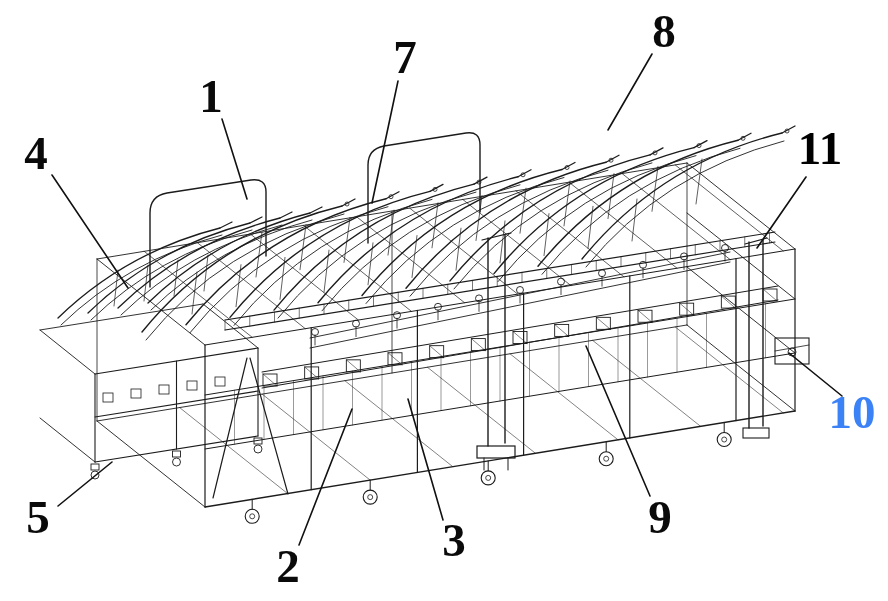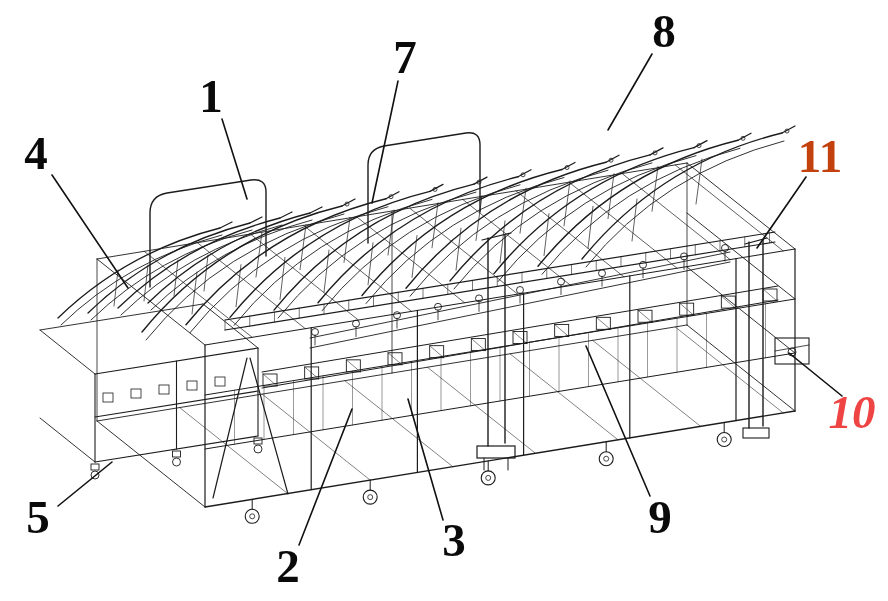--- a/index.html
+++ b/index.html
@@ -304,16 +304,16 @@
   </svg>
   <div id="labels">
       <div class="lbl" style="left: 211px; top: 96px; color: rgb(10, 10, 10);">1</div>
       <div class="lbl" style="left: 288px; top: 566px; color: rgb(10, 10, 10);">2</div>
       <div class="lbl" style="left: 454px; top: 540px; color: rgb(10, 10, 10);">3</div>
       <div class="lbl" style="left: 36px; top: 153px; color: rgb(10, 10, 10);">4</div>
       <div class="lbl" style="left: 38px; top: 517px; color: rgb(10, 10, 10);">5</div>
       <div class="lbl" style="left: 405px; top: 57px; color: rgb(10, 10, 10);">7</div>
       <div class="lbl" style="left: 664px; top: 31px; color: rgb(10, 10, 10);">8</div>
       <div class="lbl" style="left: 660px; top: 517px; color: rgb(10, 10, 10);">9</div>
-      <div class="lbl" style="left: 852px; top: 412px; color: #ef4444; font-style: italic;">10</div>
-      <div class="lbl" style="left: 820px; top: 156px; color: #c2410c;">11</div>
+      <div class="lbl" style="left: 852px; top: 412px; color: #3b82f6;">10</div>
+      <div class="lbl" style="left: 820px; top: 148px; color: #000000;">11</div>
     </div>
 </div>
 
 </body></html>

